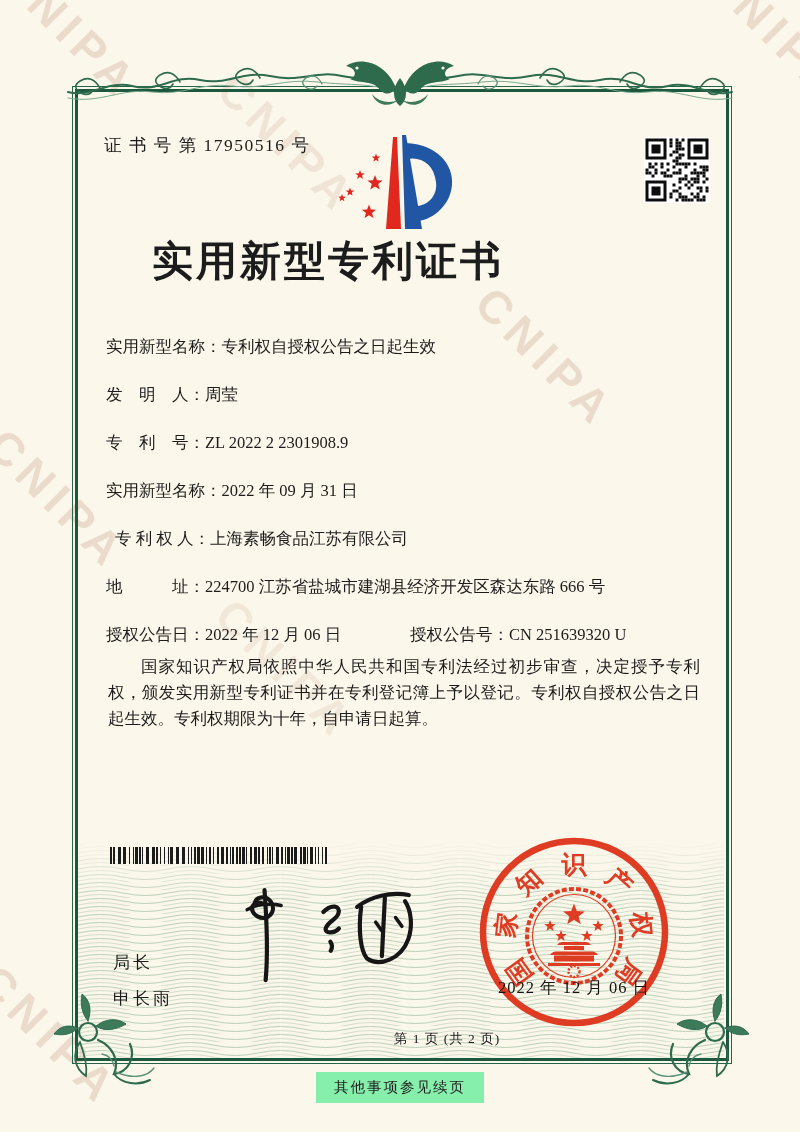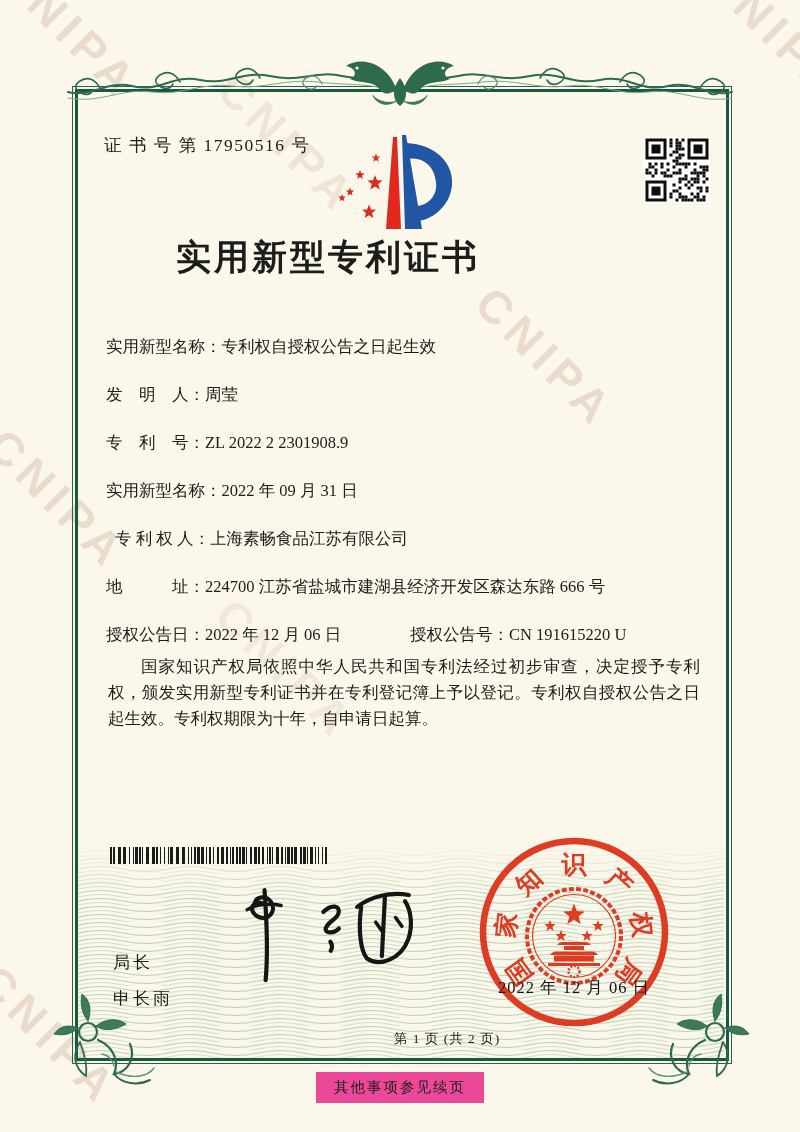--- a/index.html
+++ b/index.html
@@ -11,37 +11,37 @@
       transform:rotate(45deg);z-index:0;white-space:nowrap;user-select:none;}
   
   .frame{position:absolute;left:72px;top:86px;width:658px;height:976px;
          border:1.5px solid #26654a;z-index:1;}
   .frame-inner{position:absolute;left:2px;top:2px;right:2px;bottom:2px;border:3px solid #1c583d;}
   .waves{position:absolute;left:78px;top:842px;width:646px;height:216px;z-index:1;}
   
   .certno{position:absolute;left:104px;top:133px;font-size:17.5px;letter-spacing:1.5px;z-index:2;}
   .logo{position:absolute;left:334px;top:134px;z-index:2;}
   .qr{position:absolute;left:644px;top:137px;z-index:2;}
-  .title{position:absolute;left:0;top:234px;width:656px;text-align:center;font-size:35px;
+  .title{position:absolute;left:0;top:234px;width:656px;text-align:center;font-size:41px;
          font-weight:bold;letter-spacing:3px;z-index:2;}
   .frow{position:absolute;left:106px;font-size:16.5px;z-index:2;white-space:nowrap;}
   .flabel{white-space:pre;}
   .paras{position:absolute;left:108px;top:654px;width:592px;font-size:16.5px;line-height:26px;
          text-align:justify;z-index:2;}
   .paras p{margin:0;text-indent:2em;}
   .barcode{position:absolute;left:110px;top:847px;z-index:2;}
   .signer{position:absolute;left:113px;font-size:17px;letter-spacing:3px;z-index:2;margin-top:45px;}
   .signature{position:absolute;left:220px;top:874px;z-index:2;transform:rotate(-2deg);}
   .seal{position:absolute;left:476px;top:834px;z-index:3;opacity:.94;}
   .sealdate{position:absolute;left:478px;top:977px;width:192px;text-align:center;font-size:16.5px;
             letter-spacing:1px;color:#141414;z-index:4;}
   .pagenum{position:absolute;left:72px;top:1030px;width:750px;text-align:center;font-size:13.5px;
            letter-spacing:1px;z-index:2;}
   .contnote{position:absolute;left:0;top:1072px;width:800px;text-align:center;z-index:2;}
-  .contnote span{display:inline-block;background:#ec4899;padding:6px 18px;font-size:14.5px;letter-spacing:2px;}
+  .contnote span{display:inline-block;background:#86efac;padding:6px 18px;font-size:14.5px;letter-spacing:2px;}
   .ornament{position:absolute;z-index:2;}
 </style>
 </head>
 <body>
 
 <div class="wm" style="left:-18px;top:2px;">CNIPA</div>
 <div class="wm" style="left:200px;top:116px;opacity:.2;">CNIPA</div>
 <div class="wm" style="left:688px;top:4px;">CNIPA</div>
 <div class="wm" style="left:458px;top:330px;">CNIPA</div>
 <div class="wm" style="left:-30px;top:472px;">CNIPA</div>
@@ -260,21 +260,21 @@
   <span class="flabel">专　利　号：</span><span>ZL 2022 2 2301908.9</span></div>
 <div class="frow" style="top:480px;">
   <span class="flabel">实用新型名称：</span><span>2022 年 09 月 31 日</span></div>
 <div class="frow" style="top:528px;margin-left:9px;">
   <span class="flabel">专 利 权 人：</span><span>上海素畅食品江苏有限公司</span></div>
 <div class="frow" style="top:576px;">
   <span class="flabel">地　　　址：</span><span>224700 江苏省盐城市建湖县经济开发区森达东路 666 号</span></div>
 <div class="frow" style="top:624px;">
   <span class="flabel">授权公告日：</span><span>2022 年 12 月 06 日</span></div>
 <div class="frow" style="top:624px;left:410px;">
-  <span class="flabel">授权公告号：</span><span>CN 191615220 U</span></div>
+  <span class="flabel">授权公告号：</span><span>CN 251639320 U</span></div>
 
 <div class="paras">
   <p>国家知识产权局依照中华人民共和国专利法经过初步审查，决定授予专利权，颁发实用新型专利证书并在专利登记簿上予以登记。专利权自授权公告之日起生效。专利权期限为十年，自申请日起算。</p>
 </div>
 
 <svg class="barcode" width="220" height="17" viewBox="0 0 220 17">
   <g fill="#1b1b1b">
       <rect x="0" y="0" width="2" height="17"></rect>
       <rect x="3" y="0" width="2" height="17"></rect>
       <rect x="8" y="0" width="3" height="17"></rect>

